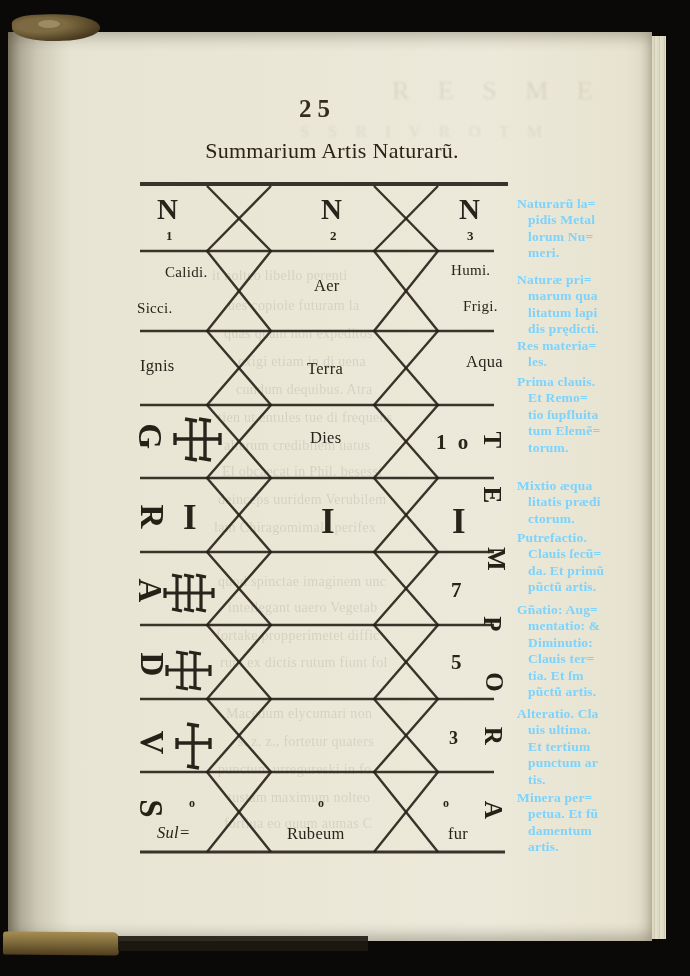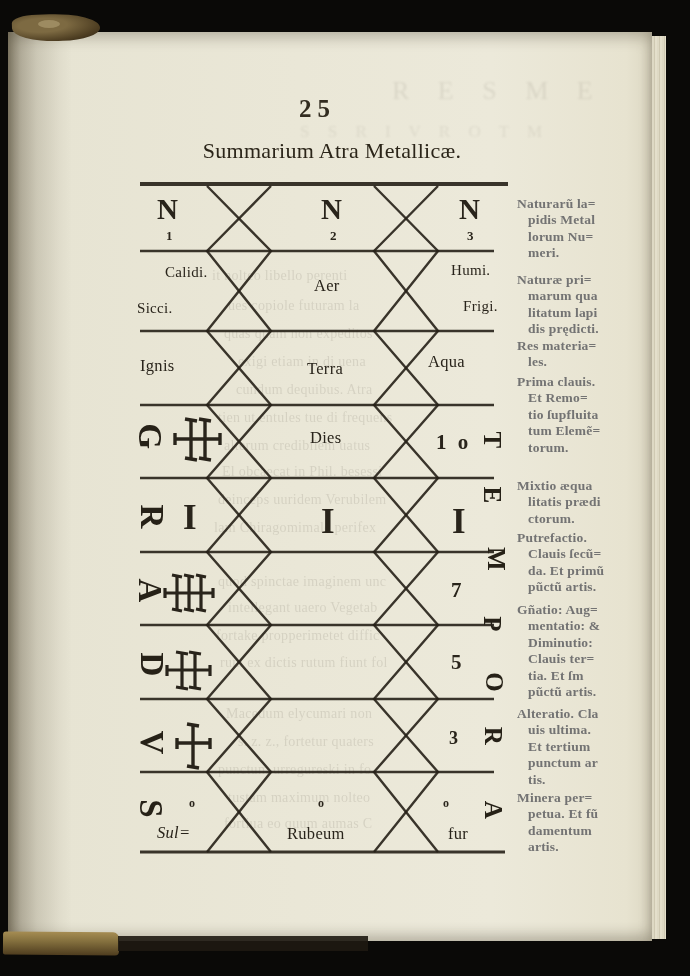--- a/index.html
+++ b/index.html
@@ -32,21 +32,21 @@
   .word-sm{font-size:15px;}
   .roman-I{font-size:35px;font-weight:bold;}
   .num{font-size:21px;font-weight:bold;}
   .deg{font-size:12px;font-weight:bold;}
   .rot{display:inline-block;transform:rotate(90deg);font-weight:bold;color:#262117;}
   .gradus{font-size:33px;}
   .tempora{font-size:25px;}
   .sym{position:absolute;}
   .sym svg{display:block;}
   .margin-note{position:absolute;left:517px;width:142px;font-size:13.5px;line-height:16.4px;
-        font-weight:bold;color:#737373;white-space:pre-line;padding-left:11px;text-indent:-11px;
+        font-weight:bold;color:#7dd3fc;white-space:pre-line;padding-left:11px;text-indent:-11px;
         letter-spacing:.2px;}
   .bleed-line{position:absolute;color:#4d463a;opacity:.13;filter:blur(.6px);font-size:14px;white-space:nowrap;}
   .bleed-h1{font-size:26px;letter-spacing:11px;opacity:.10;filter:blur(1px);}
   .bleed-h2{font-size:17px;letter-spacing:7px;opacity:.09;filter:blur(1px);}
   .lattice{position:absolute;left:0;top:0;}
 </style>
 </head>
 <body>
 
 <div id="screen">
@@ -75,21 +75,21 @@
   <div class="t bleed-line" style="left:228px;top:600px;">intellegant uaero Vegetab</div>
   <div class="t bleed-line" style="left:216px;top:628px;">fortake propperimetet diffic</div>
   <div class="t bleed-line" style="left:220px;top:655px;">rum ex dictis rutum fiunt fol</div>
   <div class="t bleed-line" style="left:226px;top:706px;">Macedum elycumari non</div>
   <div class="t bleed-line" style="left:238px;top:734px;">s. z. z., fortetur quaters</div>
   <div class="t bleed-line" style="left:218px;top:762px;">punctum urregureski in fo</div>
   <div class="t bleed-line" style="left:228px;top:790px;">tustam maximum nolteo</div>
   <div class="t bleed-line" style="left:224px;top:816px;">fortiua eo quum aumas C</div>
 
   <div class="t page-number" style="left:299px;top:95px;">25</div>
-  <div class="t page-title" style="left:152px;top:138px;">Summarium Atra Metallicæ.</div>
+  <div class="t page-title" style="left:152px;top:138px;">Summarium Artis Naturarũ.</div>
 
   <svg class="lattice" width="690" height="976" viewBox="0 0 690 976">
     <g stroke="#262017" fill="none" stroke-opacity="0.9">
       <line x1="140" y1="184" x2="508" y2="184" stroke-width="4.2"></line>
       <line x1="140" y1="251" x2="494" y2="251" stroke-width="2.6"></line>
       <line x1="140" y1="331" x2="494" y2="331" stroke-width="2.6"></line>
       <line x1="140" y1="405" x2="494" y2="405" stroke-width="2.6"></line>
       <line x1="140" y1="478" x2="494" y2="478" stroke-width="2.6"></line>
       <line x1="140" y1="552" x2="494" y2="552" stroke-width="2.6"></line>
       <line x1="140" y1="625" x2="494" y2="625" stroke-width="2.6"></line>
@@ -111,21 +111,21 @@
   <div class="t n-num" style="left:467px;top:228px;">3</div>
 
   <div class="t word-sm" style="left:137px;top:264px;margin-left:28px;">Calidi.</div>
   <div class="t word-sm" style="left:137px;top:300px;">Sicci.</div>
   <div class="t word" style="left:314px;top:276px;">Aer</div>
   <div class="t word-sm" style="left:451px;top:262px;">Humi.</div>
   <div class="t word-sm" style="left:463px;top:298px;">Frigi.</div>
 
   <div class="t word" style="left:140px;top:356px;">Ignis</div>
   <div class="t word" style="left:307px;top:359px;">Terra</div>
-  <div class="t word" style="left:428px;top:352px;">Aqua</div>
+  <div class="t word" style="left:466px;top:352px;">Aqua</div>
 
   <div class="t rot gradus" style="left:137px;top:418px;">G</div>
   <div class="t rot gradus" style="left:139px;top:498px;">R</div>
   <div class="t rot gradus" style="left:137px;top:572px;">A</div>
   <div class="t rot gradus" style="left:139px;top:646px;">D</div>
   <div class="t rot gradus" style="left:139px;top:724px;">V</div>
   <div class="t rot gradus" style="left:141px;top:790px;">S</div>
 
   <div class="t rot tempora" style="left:484px;top:426px;">T</div>
   <div class="t rot tempora" style="left:484px;top:481px;">E</div>

